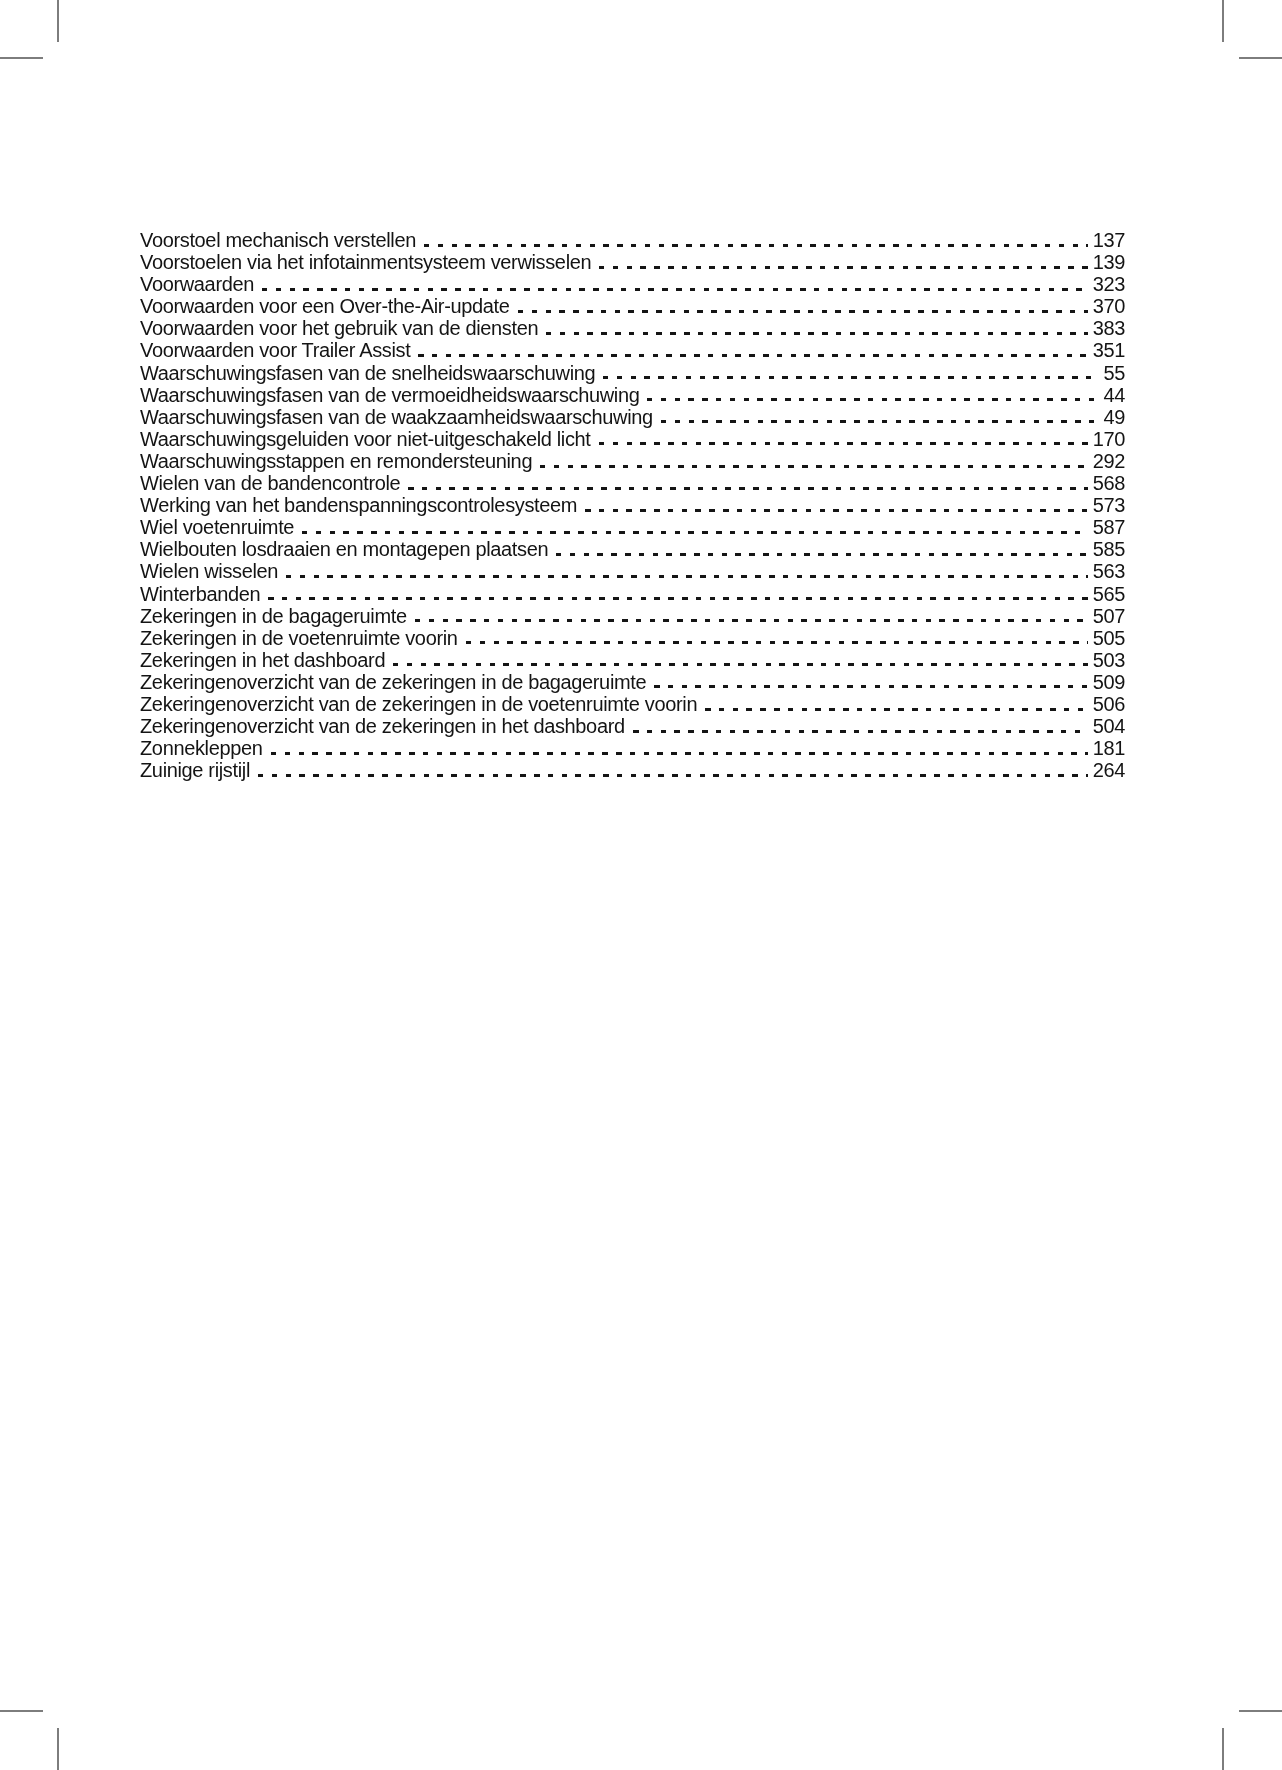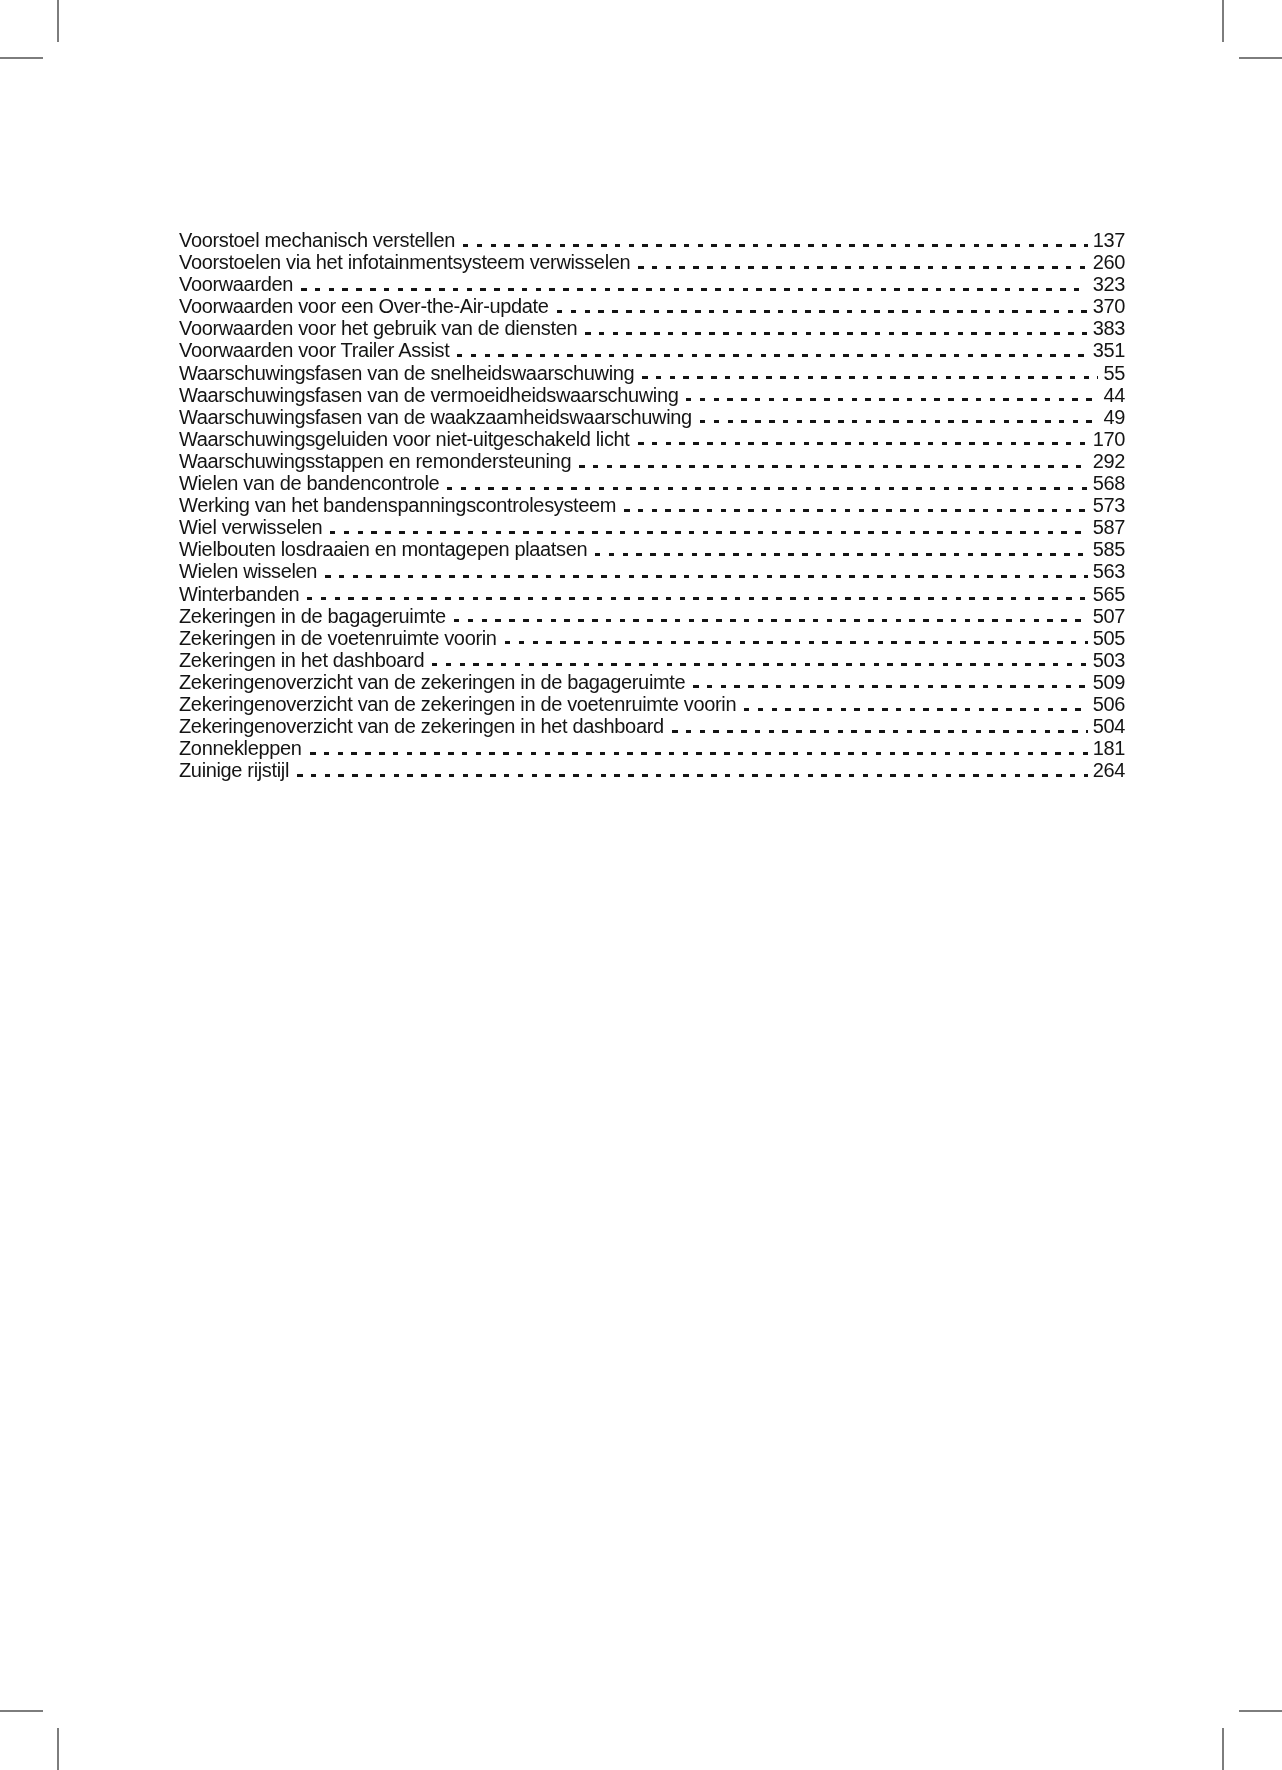--- a/index.html
+++ b/index.html
@@ -42,21 +42,20 @@
     display: flex;
     align-items: baseline;
     height: 22.1px;
     line-height: 22.1px;
     font-size: 20px;
     letter-spacing: -0.35px;
     white-space: nowrap;
   }
   .label {
     flex: 0 0 auto;
-    margin-left: 39px;
   }
   .leader {
     flex: 1 1 auto;
     height: 3px;
     align-self: flex-end;
     margin: 0 5px 4.5px 8px;
     background: repeating-linear-gradient(
       to right,
       #151515 0px, #151515 5.5px,
       transparent 5.5px, transparent 13.8px
@@ -82,21 +81,21 @@
 <div class="toc" id="toc">
   <div class="row">
     <span class="label">Voorstoel mechanisch verstellen</span>
     <span class="leader"></span>
     <span class="pagenum">137</span>
   </div>
 
   <div class="row">
     <span class="label">Voorstoelen via het infotainmentsysteem verwisselen</span>
     <span class="leader"></span>
-    <span class="pagenum">260</span>
+    <span class="pagenum">139</span>
   </div>
 
 
   <div class="row">
     <span class="label">Voorwaarden</span>
     <span class="leader"></span>
     <span class="pagenum">323</span>
   </div>
 
   <div class="row">
@@ -154,21 +153,21 @@
     <span class="pagenum">568</span>
   </div>
 
   <div class="row">
     <span class="label">Werking van het bandenspanningscontrolesysteem</span>
     <span class="leader"></span>
     <span class="pagenum">573</span>
   </div>
 
   <div class="row">
-    <span class="label">Wiel verwisselen</span>
+    <span class="label">Wiel voetenruimte</span>
     <span class="leader"></span>
     <span class="pagenum">587</span>
   </div>
 
   <div class="row">
     <span class="label">Wielbouten losdraaien en montagepen plaatsen</span>
     <span class="leader"></span>
     <span class="pagenum">585</span>
   </div>
 

